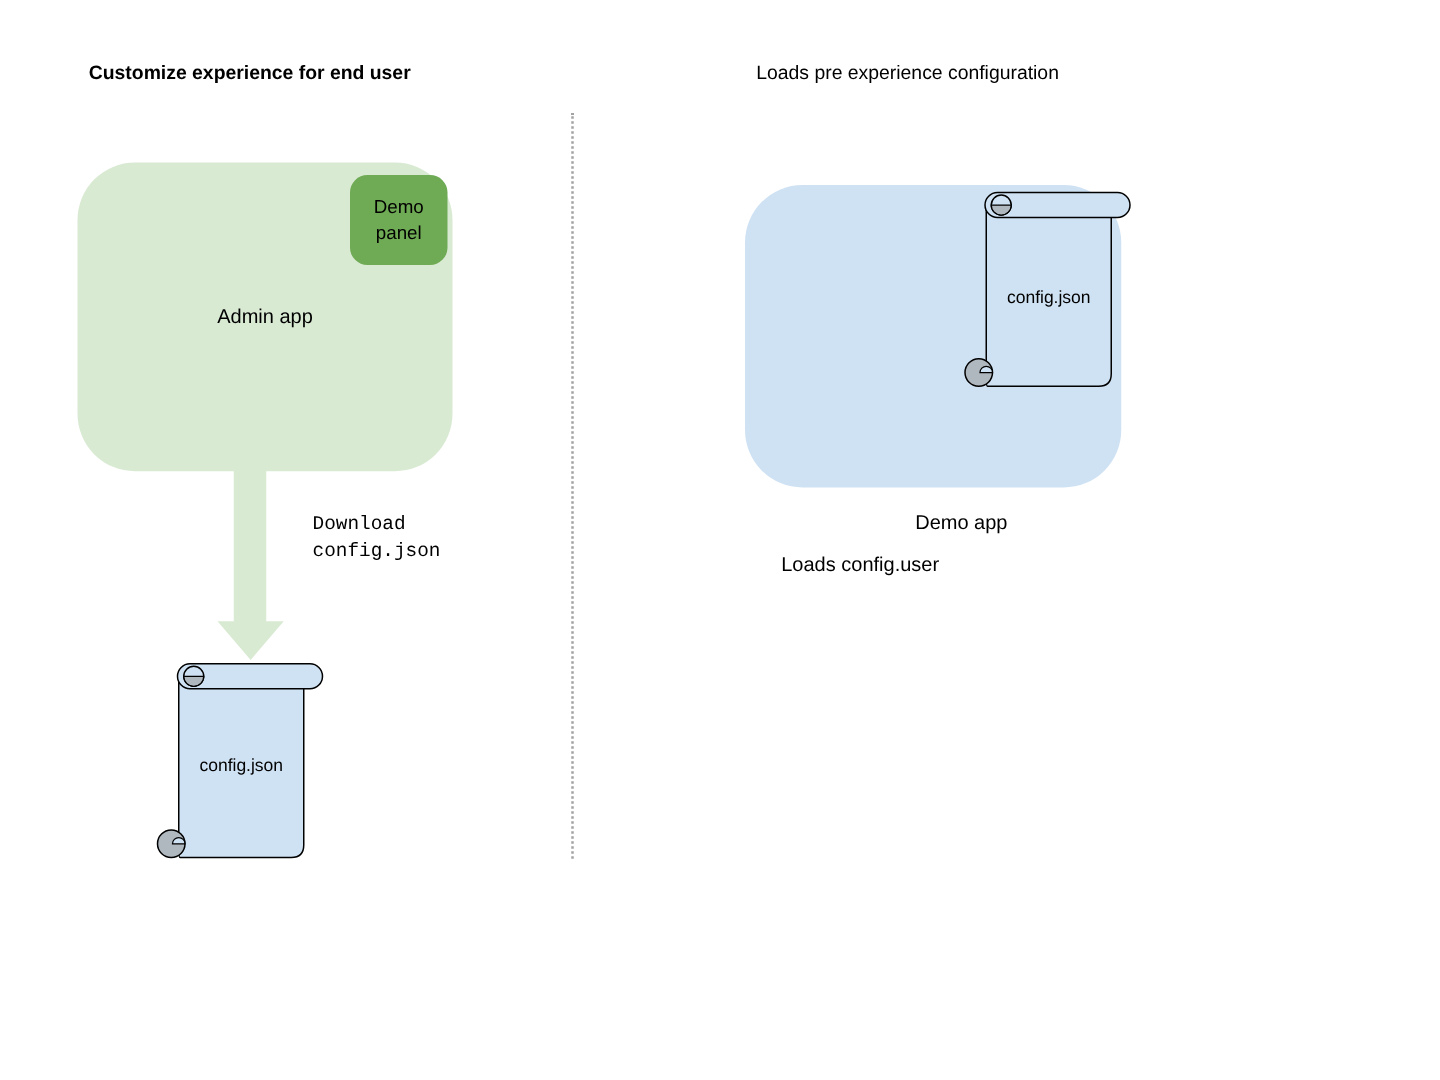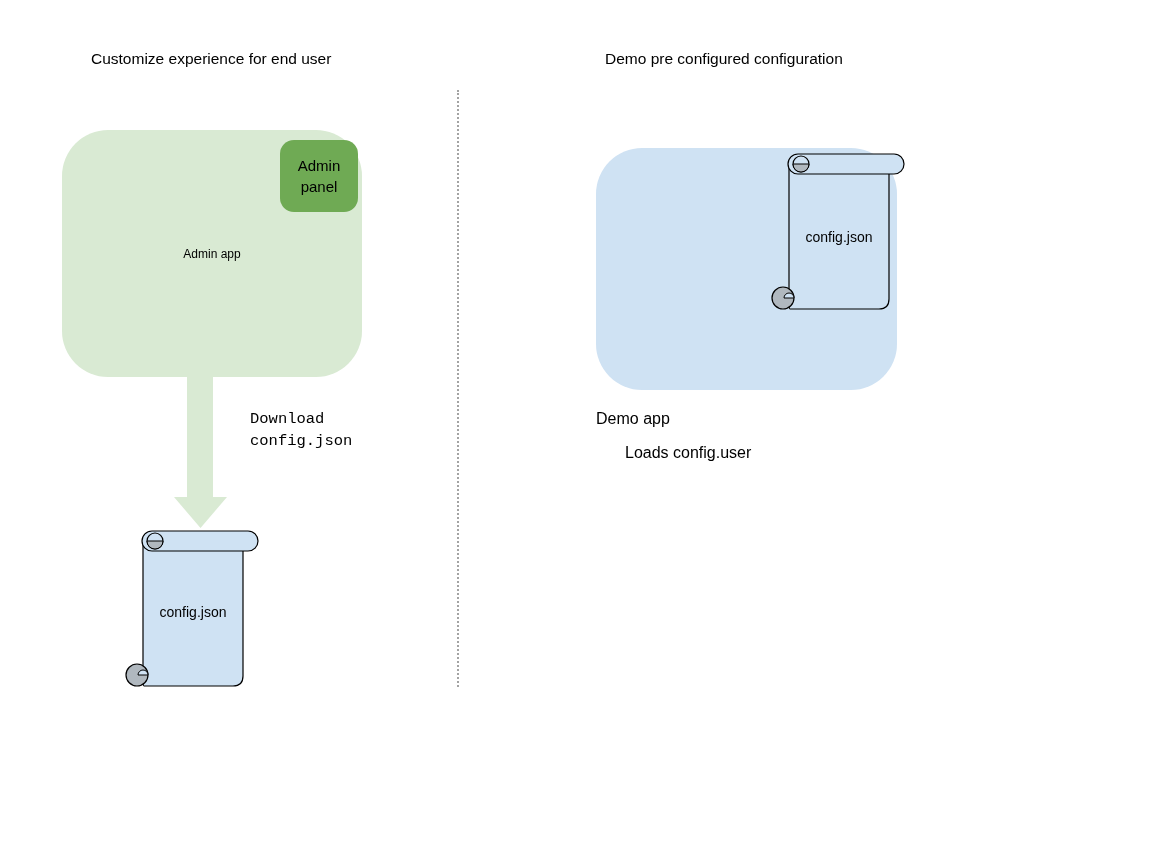--- a/index.html
+++ b/index.html
@@ -5,56 +5,56 @@
   html,body{margin:0;padding:0;}
   body{
     width:1152px;height:864px;position:relative;overflow:hidden;
     background:#ffffff;
     font-family:"Liberation Sans","DejaVu Sans",sans-serif;
     color:#000;
   }
   .abs{position:absolute;}
   .title{font-size:15.5px;line-height:19px;white-space:nowrap;}
   .app-box{border-radius:46px;}
-  .app-label{font-size:12px;}
+  .app-label{font-size:16px;}
   .center-flex{display:flex;align-items:center;justify-content:center;text-align:center;}
   .caption{font-size:15.5px;line-height:22px;}
   .scroll-label{font-size:14px;text-align:center;white-space:nowrap;}
 
   
   #admin-app{left:62px;top:130px;width:300px;height:247px;}
   #admin-app-label{left:0;top:0;right:0;bottom:0;}
   #admin-panel{left:218px;top:10px;width:78px;height:72px;border-radius:14px;font-size:15px;line-height:21px;}
   
   #down-arrow{left:174px;top:376px;}
   #download-caption{left:250px;top:408px;font-family:Liberation Mono, monospace;}
   
   #config-scroll-left{left:124px;top:529px;}
   #config-label-left{left:143px;top:604px;width:100px;}
   
   #divider{left:457px;top:90px;height:597px;width:0;border-left:2px dotted #a3a3a3;}
   
   #right-title{left:605px;top:49px;}
-  #left-title{left:91px;top:49px;}
+  #left-title{left:71px;top:49px;font-weight:bold;}
   #demo-app{left:596px;top:148px;width:301px;height:242px;}
-  #demo-app-label{left:0px;top:262px;width:210px;text-align:left;font-size:16px;}
+  #demo-app-label{left:0px;top:262px;width:210px;text-align:right;font-size:16px;}
   #config-scroll-right{left:770px;top:152px;}
   #config-label-right{left:789px;top:229px;width:100px;}
   #loads-caption{left:625px;top:444px;font-size:16px;}
 </style>
 </head>
 <body>
 
 <div class="abs title" id="left-title">Customize experience for end user</div>
-<div class="abs title" id="right-title">Demo pre configured configuration</div>
+<div class="abs title" id="right-title">Loads pre experience configuration</div>
 
 <div class="abs app-box" id="admin-app" style="background-color: rgb(217, 234, 211);">
   <div class="abs center-flex app-label" id="admin-app-label">Admin app</div>
   <div class="abs center-flex" id="admin-panel" style="background-color: rgb(111, 170, 84);">
-    <span>Admin panel</span>
+    <span>Demo panel</span>
   </div>
 </div>
 
 <svg class="abs" id="down-arrow" width="54" height="153" viewBox="0 0 54 153">
   <polygon points="13,0 39,0 39,121 53,121 26.5,152 0,121 13,121" fill="#d9ead3"></polygon>
 </svg>
 
 <div class="abs caption" id="download-caption">
   <div>Download</div>
   <div>config.json</div>

